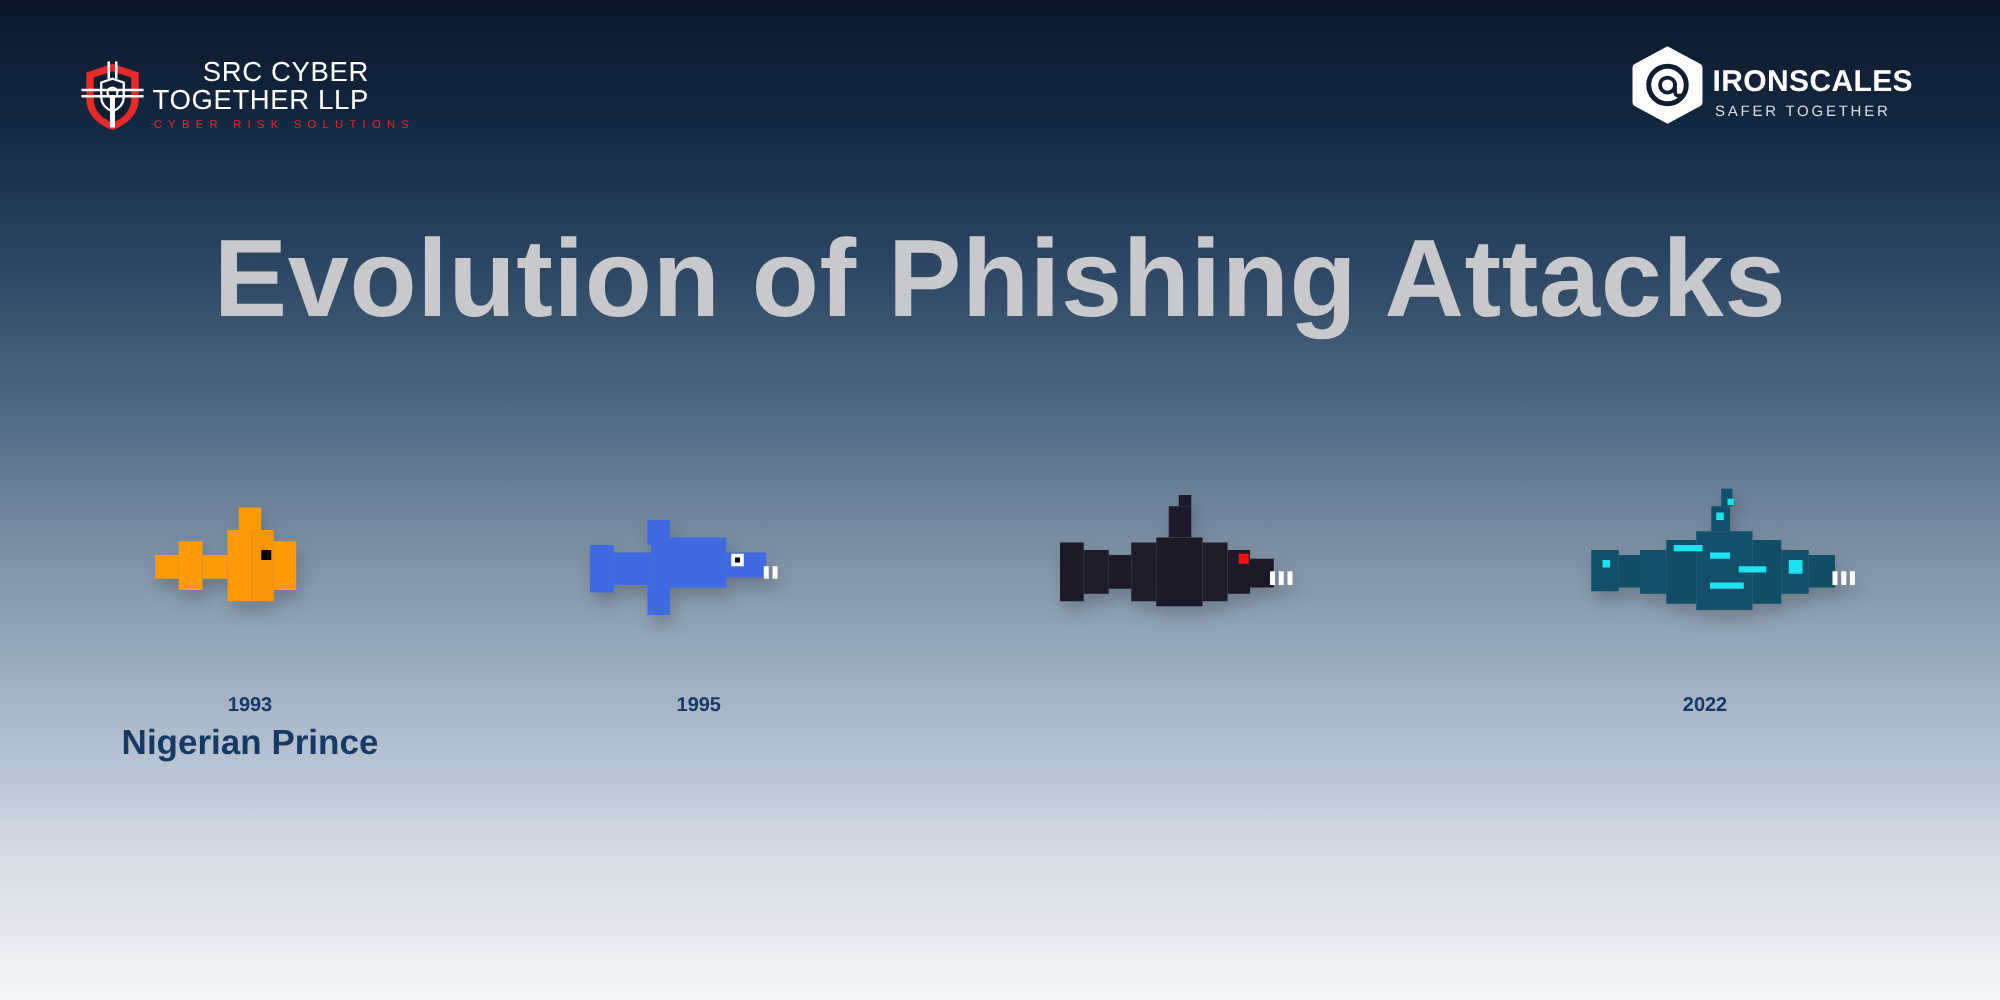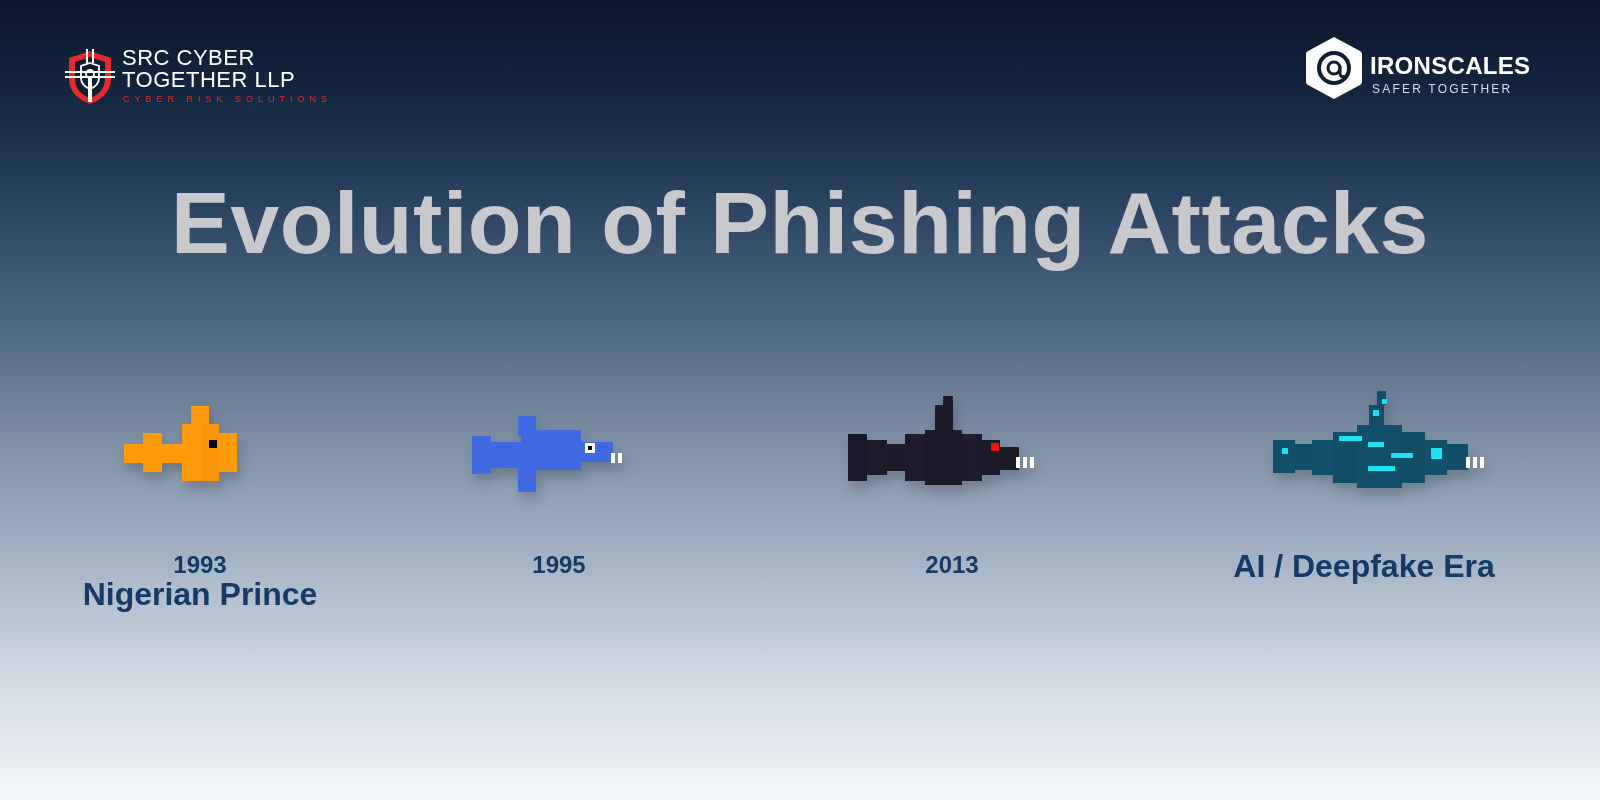--- a/index.html
+++ b/index.html
@@ -6,21 +6,21 @@
   body {
     width: 1600px; height: 800px; overflow: hidden; position: relative;
     font-family: "Liberation Sans", "DejaVu Sans", sans-serif;
     background: linear-gradient(180deg,
       #0b1628 0%, #142740 12%, #2b4562 26%, #4d6680 40%,
       #74879c 52%, #95a6b8 64%, #b6c3d2 76%, #d6dde6 86%, #f4f6f9 100%);
   }
   .abs { position: absolute; }
 
   
-  #logo-left { left: 65px; top: 47px; width: 290px; height: 60px; }
+  #logo-left { left: 65px; top: 47px; width: 290px; height: 60px; text-align: right; }
   #logo-left .shield { position: absolute; left: 0; top: 2px; width: 50px; height: 56px; }
   #logo-left .name { position: absolute; left: 57px; top: 0; color: #ffffff; font-size: 22px; line-height: 22px; letter-spacing: 0.5px; font-weight: 400; }
   #logo-left .name div { white-space: nowrap; }
   #logo-left .tag { position: absolute; left: 58px; top: 47px; color: #e32b2b; font-size: 9px; font-weight: 400; letter-spacing: 5px; white-space: nowrap; }
 
   
   #logo-right { left: 1305px; top: 36px; width: 220px; height: 65px; }
   #logo-right .hex { position: absolute; left: 0; top: 0; width: 58px; height: 64px; }
   #logo-right .brand { position: absolute; left: 65px; top: 16px; color: #ffffff; font-size: 24px; font-weight: 700; letter-spacing: 0.3px; white-space: nowrap; }
   #logo-right .tag { position: absolute; left: 67px; top: 46px; color: #d8dee6; font-size: 12px; letter-spacing: 2.2px; white-space: nowrap; }
@@ -32,22 +32,22 @@
     white-space: nowrap;
   }
 
   
   .fish { position: absolute; left: 0; top: 0; width: 1600px; height: 800px; }
   .px { position: absolute; }
   .shadow { filter: drop-shadow(3px 8px 6px rgba(0,0,0,0.18)); }
 
   
   .label { position: absolute; top: 551px; width: 300px; text-align: center; color: #163a63; font-weight: 700; }
-  .label .year { font-size: 24px; line-height: 28px; }
-  .label .name { font-size: 32px; line-height: 30px; white-space: nowrap; }
+  .label .year { font-size: 16px; line-height: 28px; }
+  .label .name { font-size: 28px; line-height: 30px; white-space: nowrap; }
 </style>
 </head>
 <body>
 
 <div id="logo-left" class="abs">
   <svg class="shield" viewBox="0 0 50 56">
     <path d="M25 2 L46 9 L46 30 C46 43 36 51 25 55 C14 51 4 43 4 30 L4 9 Z" fill="#e32b2b"></path>
     <path d="M25 8 L40 13 L40 30 C40 40 33 46 25 49 C17 46 10 40 10 30 L10 13 Z" fill="#0f1d30"></path>
     <rect x="0" y="22" width="50" height="2" fill="#ffffff"></rect>
     <rect x="0" y="27" width="50" height="2" fill="#ffffff"></rect>
@@ -146,17 +146,16 @@
 </div>
 
 <div class="label" style="left:50px">
   <div class="year">1993</div>
   <div class="name">Nigerian Prince</div>
 </div>
 <div class="label" style="left:409px">
   <div class="year">1995</div>
 </div>
 <div class="label" style="left:802px">
-  <div class="year">2013</div>
 </div>
 <div class="label" style="left:1214px">
-  <div class="name">AI / Deepfake Era</div>
+  <div class="year">2022</div>
 </div>
 
 </body></html>

